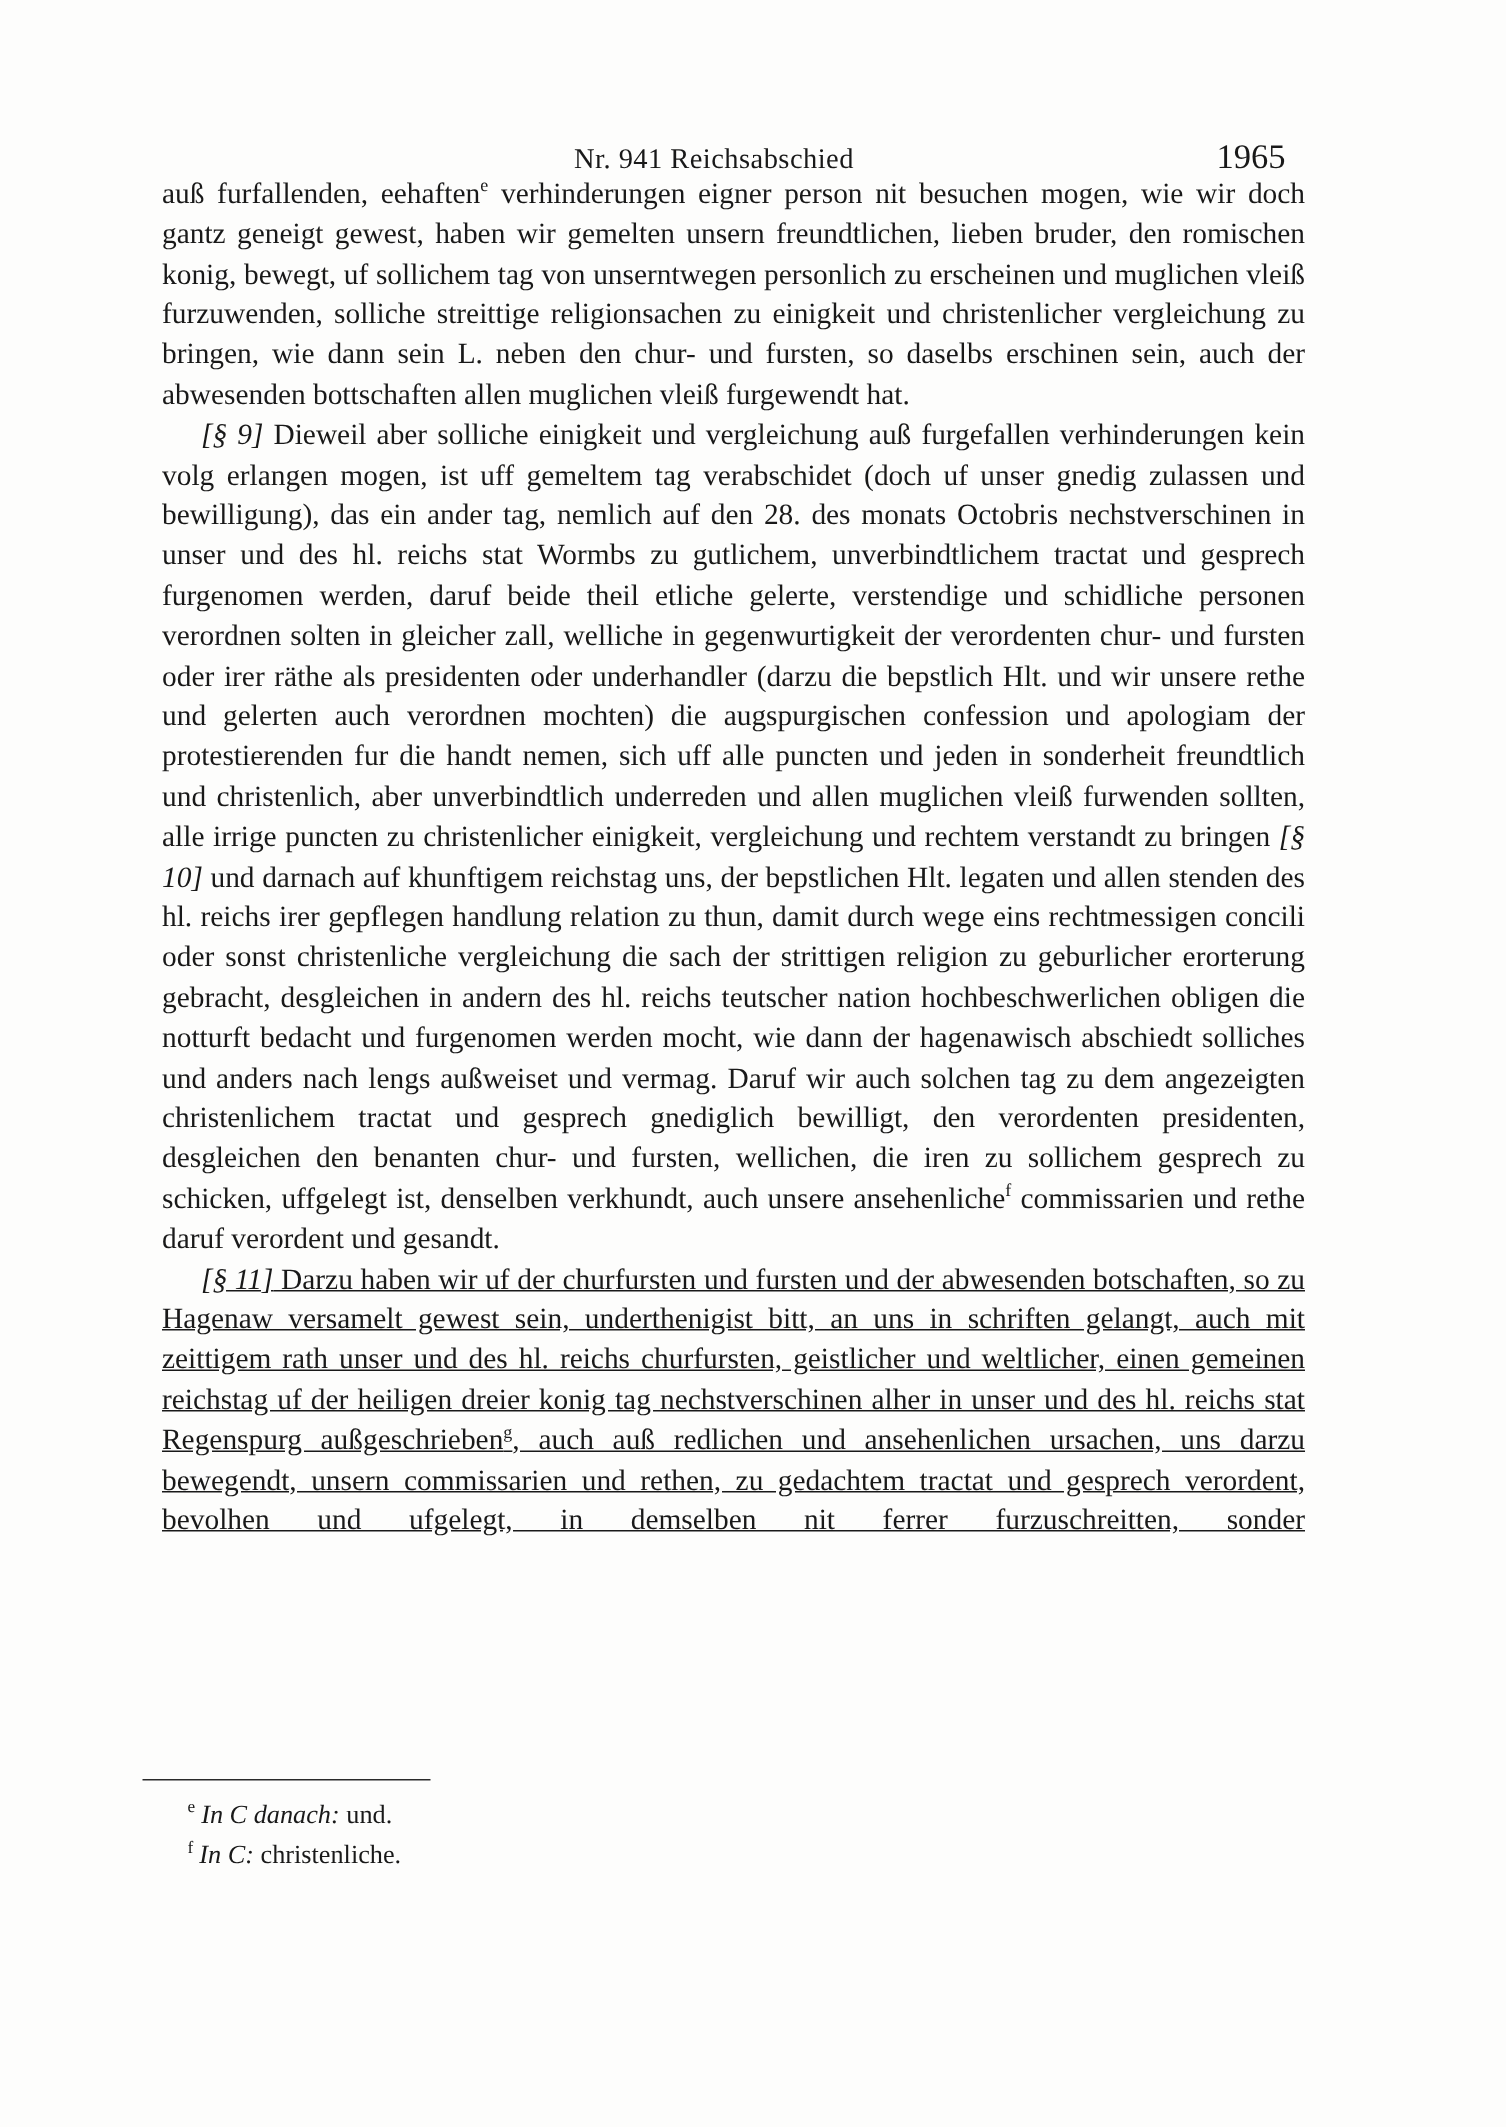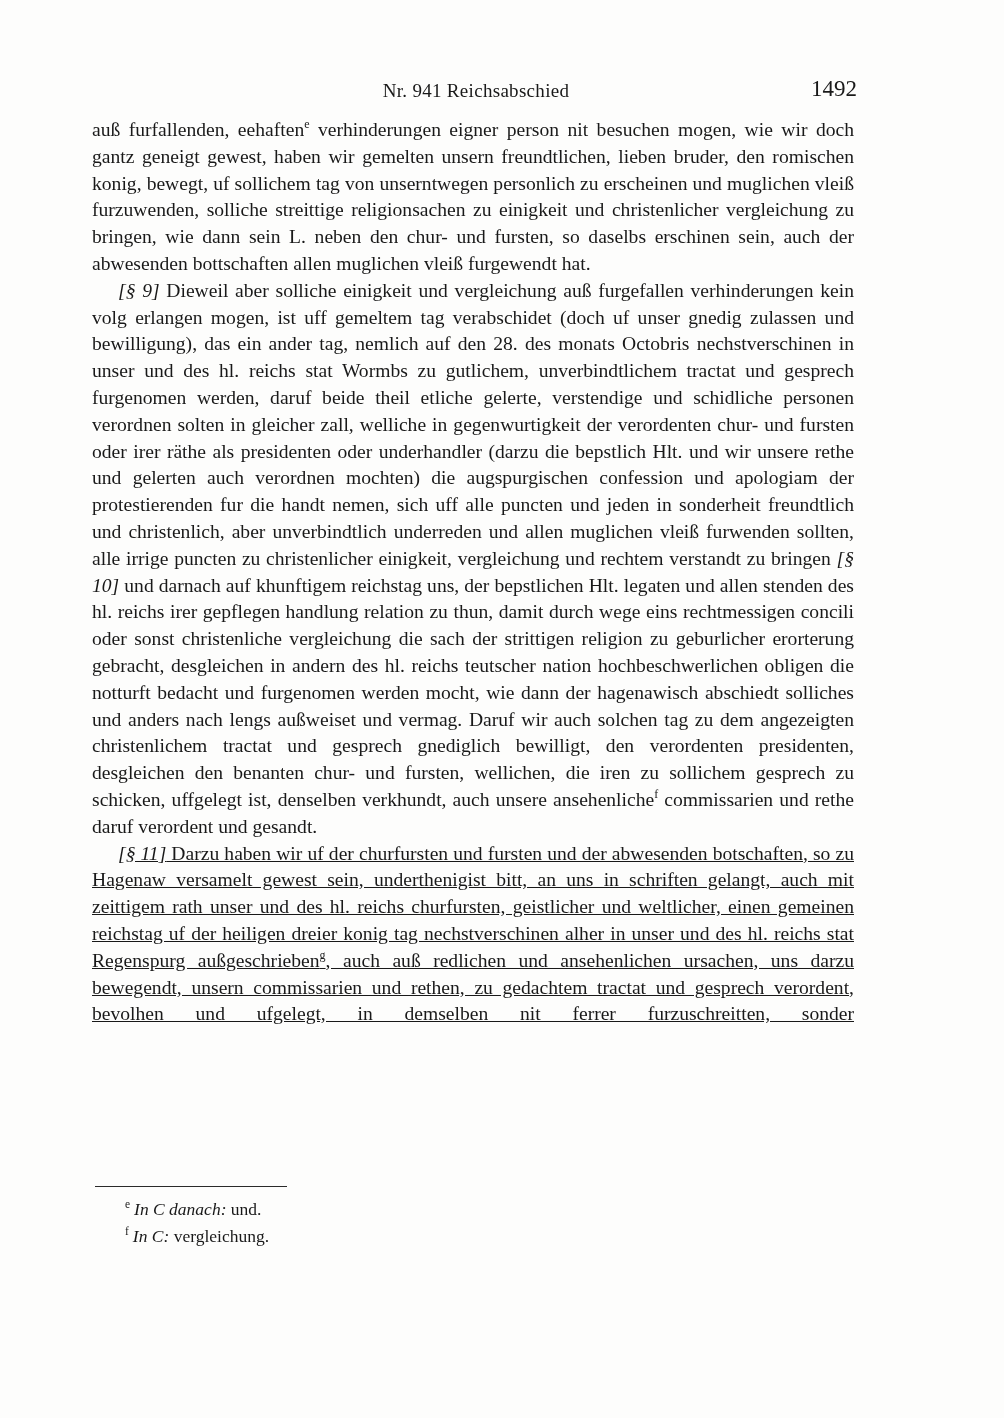--- a/index.html
+++ b/index.html
@@ -13,21 +13,21 @@
   }
   .page {
     position: relative;
     width: 1004px;
     height: 1418px;
     background: #fdfdfc;
     overflow: hidden;
   }
   .page-header {
     position: absolute;
-    top: 76px;
+    top: 92px;
     left: 95px;
     width: 762px;
     height: 30px;
   }
   .running-title {
     position: absolute;
     left: 0;
     width: 100%;
     text-align: center;
     font-size: 19px;
@@ -36,21 +36,21 @@
   }
   .page-number {
     position: absolute;
     right: 0;
     top: 0;
     font-size: 23px;
   }
   .body-text {
     position: absolute;
     top: 117px;
-    left: 92px;
+    left: 108px;
     width: 762px;
     font-size: 19.6px;
     line-height: 26.8px;
     text-align: justify;
   }
   .body-text p {
     margin: 0;
     padding: 0;
   }
   .body-text p.indent { text-indent: 26px; }
@@ -87,35 +87,35 @@
   .fn-source { font-style: italic; }
   .fn-text { font-style: normal; }
 </style>
 </head>
 <body>
 
 <div class="page">
 
   <div class="page-header">
     <div class="running-title">Nr. 941 Reichsabschied</div>
-    <div class="page-number">1492</div>
+    <div class="page-number">1965</div>
   </div>
 
   <div class="body-text" id="body-text">
       <p><span>auß furfallenden, eehaften</span><sup class="fnref">e</sup><span> verhinderungen eigner person nit besuchen mogen, wie wir doch gantz geneigt gewest, haben wir gemelten unsern freundtlichen, lieben bruder, den romischen konig, bewegt, uf sollichem tag von unserntwegen personlich zu erscheinen und muglichen vleiß furzuwenden, solliche streittige religionsachen zu einigkeit und christenlicher vergleichung zu bringen, wie dann sein L. neben den chur- und fursten, so daselbs erschinen sein, auch der abwesenden bottschaften allen muglichen vleiß furgewendt hat.</span></p>
       <p class="indent"><em class="par-label">[§ 9]</em><span> Dieweil aber solliche einigkeit und vergleichung auß furgefallen verhinderungen kein volg erlangen mogen, ist uff gemeltem tag verabschidet (doch uf unser gnedig zulassen und bewilligung), das ein ander tag, nemlich auf den 28. des monats Octobris nechstverschinen in unser und des hl. reichs stat Wormbs zu gutlichem, unverbindtlichem tractat und gesprech furgenomen werden, daruf beide theil etliche gelerte, verstendige und schidliche personen verordnen solten in gleicher zall, welliche in gegenwurtigkeit der verordenten chur- und fursten oder irer räthe als presidenten oder underhandler (darzu die bepstlich Hlt. und wir unsere rethe und gelerten auch verordnen mochten) die augspurgischen confession und apologiam der protestierenden fur die handt nemen, sich uff alle puncten und jeden in sonderheit freundtlich und christenlich, aber unverbindtlich underreden und allen muglichen vleiß furwenden sollten, alle irrige puncten zu christenlicher einigkeit, vergleichung und rechtem verstandt zu bringen </span><em class="par-label">[§ 10]</em><span> und darnach auf khunftigem reichstag uns, der bepstlichen Hlt. legaten und allen stenden des hl. reichs irer gepflegen handlung relation zu thun, damit durch wege eins rechtmessigen concili oder sonst christenliche vergleichung die sach der strittigen religion zu geburlicher erorterung gebracht, desgleichen in andern des hl. reichs teutscher nation hochbeschwerlichen obligen die notturft bedacht und furgenomen werden mocht, wie dann der hagenawisch abschiedt solliches und anders nach lengs außweiset und vermag. Daruf wir auch solchen tag zu dem angezeigten christenlichem tractat und gesprech gnediglich bewilligt, den verordenten presidenten, desgleichen den benanten chur- und fursten, wellichen, die iren zu sollichem gesprech zu schicken, uffgelegt ist, denselben verkhundt, auch unsere ansehenliche</span><sup class="fnref">f</sup><span> commissarien und rethe daruf verordent und gesandt.</span></p>
       <p class="indent justify-last"><em class="par-label">[§ 11]</em><span> Darzu haben wir uf der churfursten und fursten und der abwesenden botschaften, so zu Hagenaw versamelt gewest sein, underthenigist bitt, an uns in schriften gelangt, auch mit zeittigem rath unser und des hl. reichs churfursten, geistlicher und weltlicher, einen gemeinen reichstag uf der heiligen dreier konig tag nechstverschinen alher in unser und des hl. reichs stat Regenspurg außgeschrieben</span><sup class="fnref">g</sup><span>, auch auß redlichen und ansehenlichen ursachen, uns darzu bewegendt, unsern commissarien und rethen, zu gedachtem tractat und gesprech verordent, bevolhen und ufgelegt, in demselben nit ferrer furzuschreitten, sonder</span></p>
     </div>
 
   <div class="footnotes-section">
     <div class="fn-rule"></div>
 
     <div class="footnote">
       <sup class="fn-marker">e</sup><em class="fn-source">In C danach:</em><span class="fn-text"> und.</span>
     </div>
 
     <div class="footnote">
-      <sup class="fn-marker">f</sup><em class="fn-source">In C:</em><span class="fn-text"> vergleichung.</span>
+      <sup class="fn-marker">f</sup><em class="fn-source">In C:</em><span class="fn-text"> christenliche.</span>
     </div>
 
   </div>
 
 </div>
 
 </body></html>

